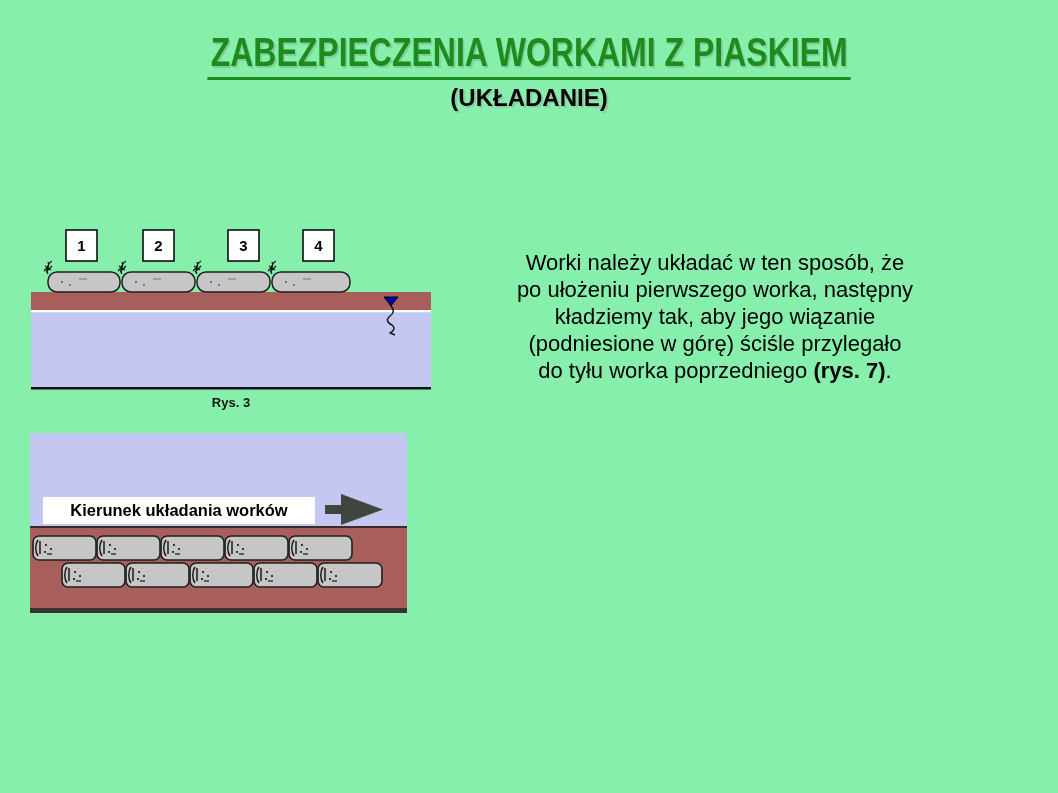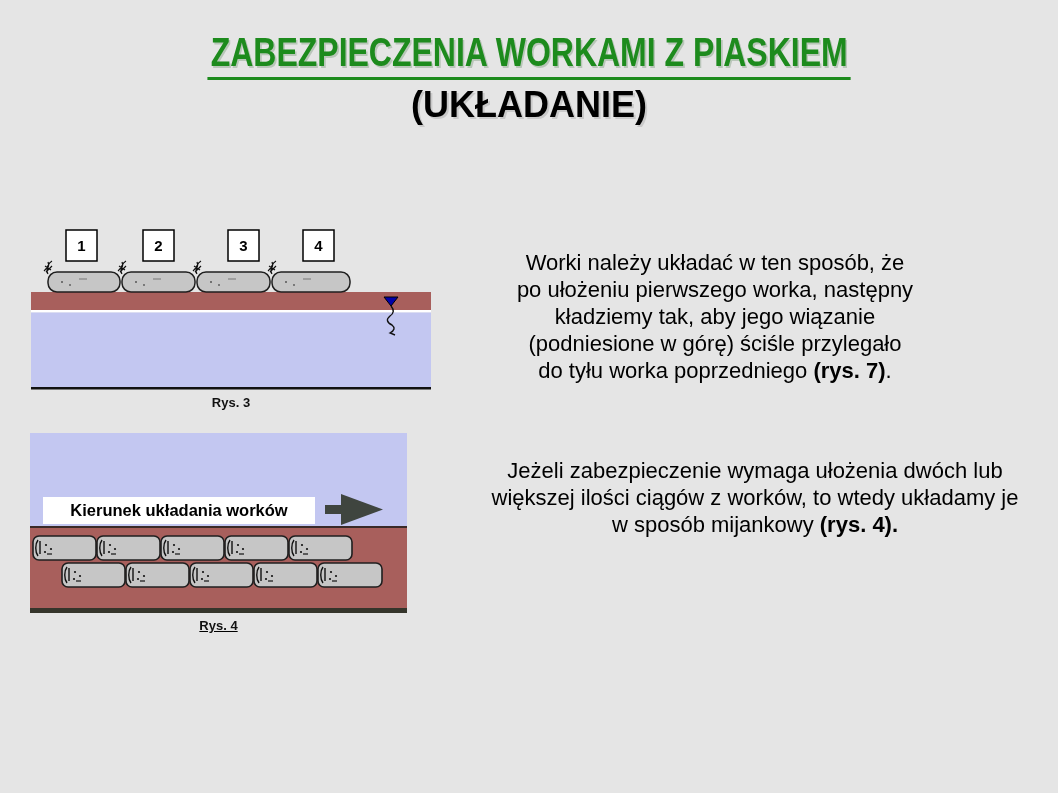--- a/index.html
+++ b/index.html
@@ -1,28 +1,28 @@
 <!DOCTYPE html>
 <html><head>
 <meta charset="utf-8">
 <style>
   html,body{margin:0;padding:0;background:#fff;}
   .slide{
-    position:relative;width:1058px;height:793px;background:#e5e5e5;overflow:hidden;
+    position:relative;width:1058px;height:793px;background:#86efac;overflow:hidden;
     font-family:"Liberation Sans","DejaVu Sans",sans-serif;color:#000;
   }
   .header{position:absolute;top:0;left:0;width:1058px;text-align:center;padding-top:30px;}
   .title{
     display:inline-block;margin:0;font-size:40px;font-weight:bold;color:#1d8b1d;
     letter-spacing:0px;transform:scaleX(0.80);transform-origin:center top;
     border-bottom:3px solid #1d8b1d;padding:0 4px 3px 4px;line-height:1.1;
     text-shadow:2px 2px 0 rgba(130,160,130,0.45);white-space:nowrap;
   }
   .subtitle{
-    margin-top:5px;font-size:36px;font-weight:bold;color:#000;line-height:1.1;
+    margin-top:5px;font-size:24px;font-weight:bold;color:#000;line-height:1.1;
     text-shadow:2px 2px 0 rgba(150,150,150,0.35);
   }
   .fig{position:absolute;}
   .fig svg{display:block;}
   .fig-caption{
     text-align:center;font-size:13px;font-weight:bold;color:#111;margin-top:5px;
     font-family:"Liberation Sans","DejaVu Sans",sans-serif;
   }
   #fig3{left:31px;top:215px;width:400px;}
   #fig4{left:30px;top:433px;width:377px;text-decoration:underline;}
@@ -158,26 +158,22 @@
       </g>
 
       <g>
         <use href="#tie4" x="33" y="131"></use>
         <use href="#tie4" x="97" y="131"></use>
         <use href="#tie4" x="161" y="131"></use>
         <use href="#tie4" x="225" y="131"></use>
         <use href="#tie4" x="289" y="131"></use>
       </g>
     </svg>
-    <figcaption class="fig-caption">Rys. 4</figcaption>
   </figure>
 
   <p class="para" id="para1"><span>Worki należy układać w ten sposób, że
 po ułożeniu pierwszego worka, następny
 kładziemy tak, aby jego wiązanie
 (podniesione w górę) ściśle przylegało
 do tyłu worka poprzedniego </span><b>(rys. 7)</b><span>.</span></p>
 
-  <p class="para" id="para2"><span>Jeżeli zabezpieczenie wymaga ułożenia dwóch lub
-większej ilości ciągów z worków, to wtedy układamy je
-w sposób mijankowy </span><b>(rys. 4).</b></p>
 
 </div>
 
 </body></html>

